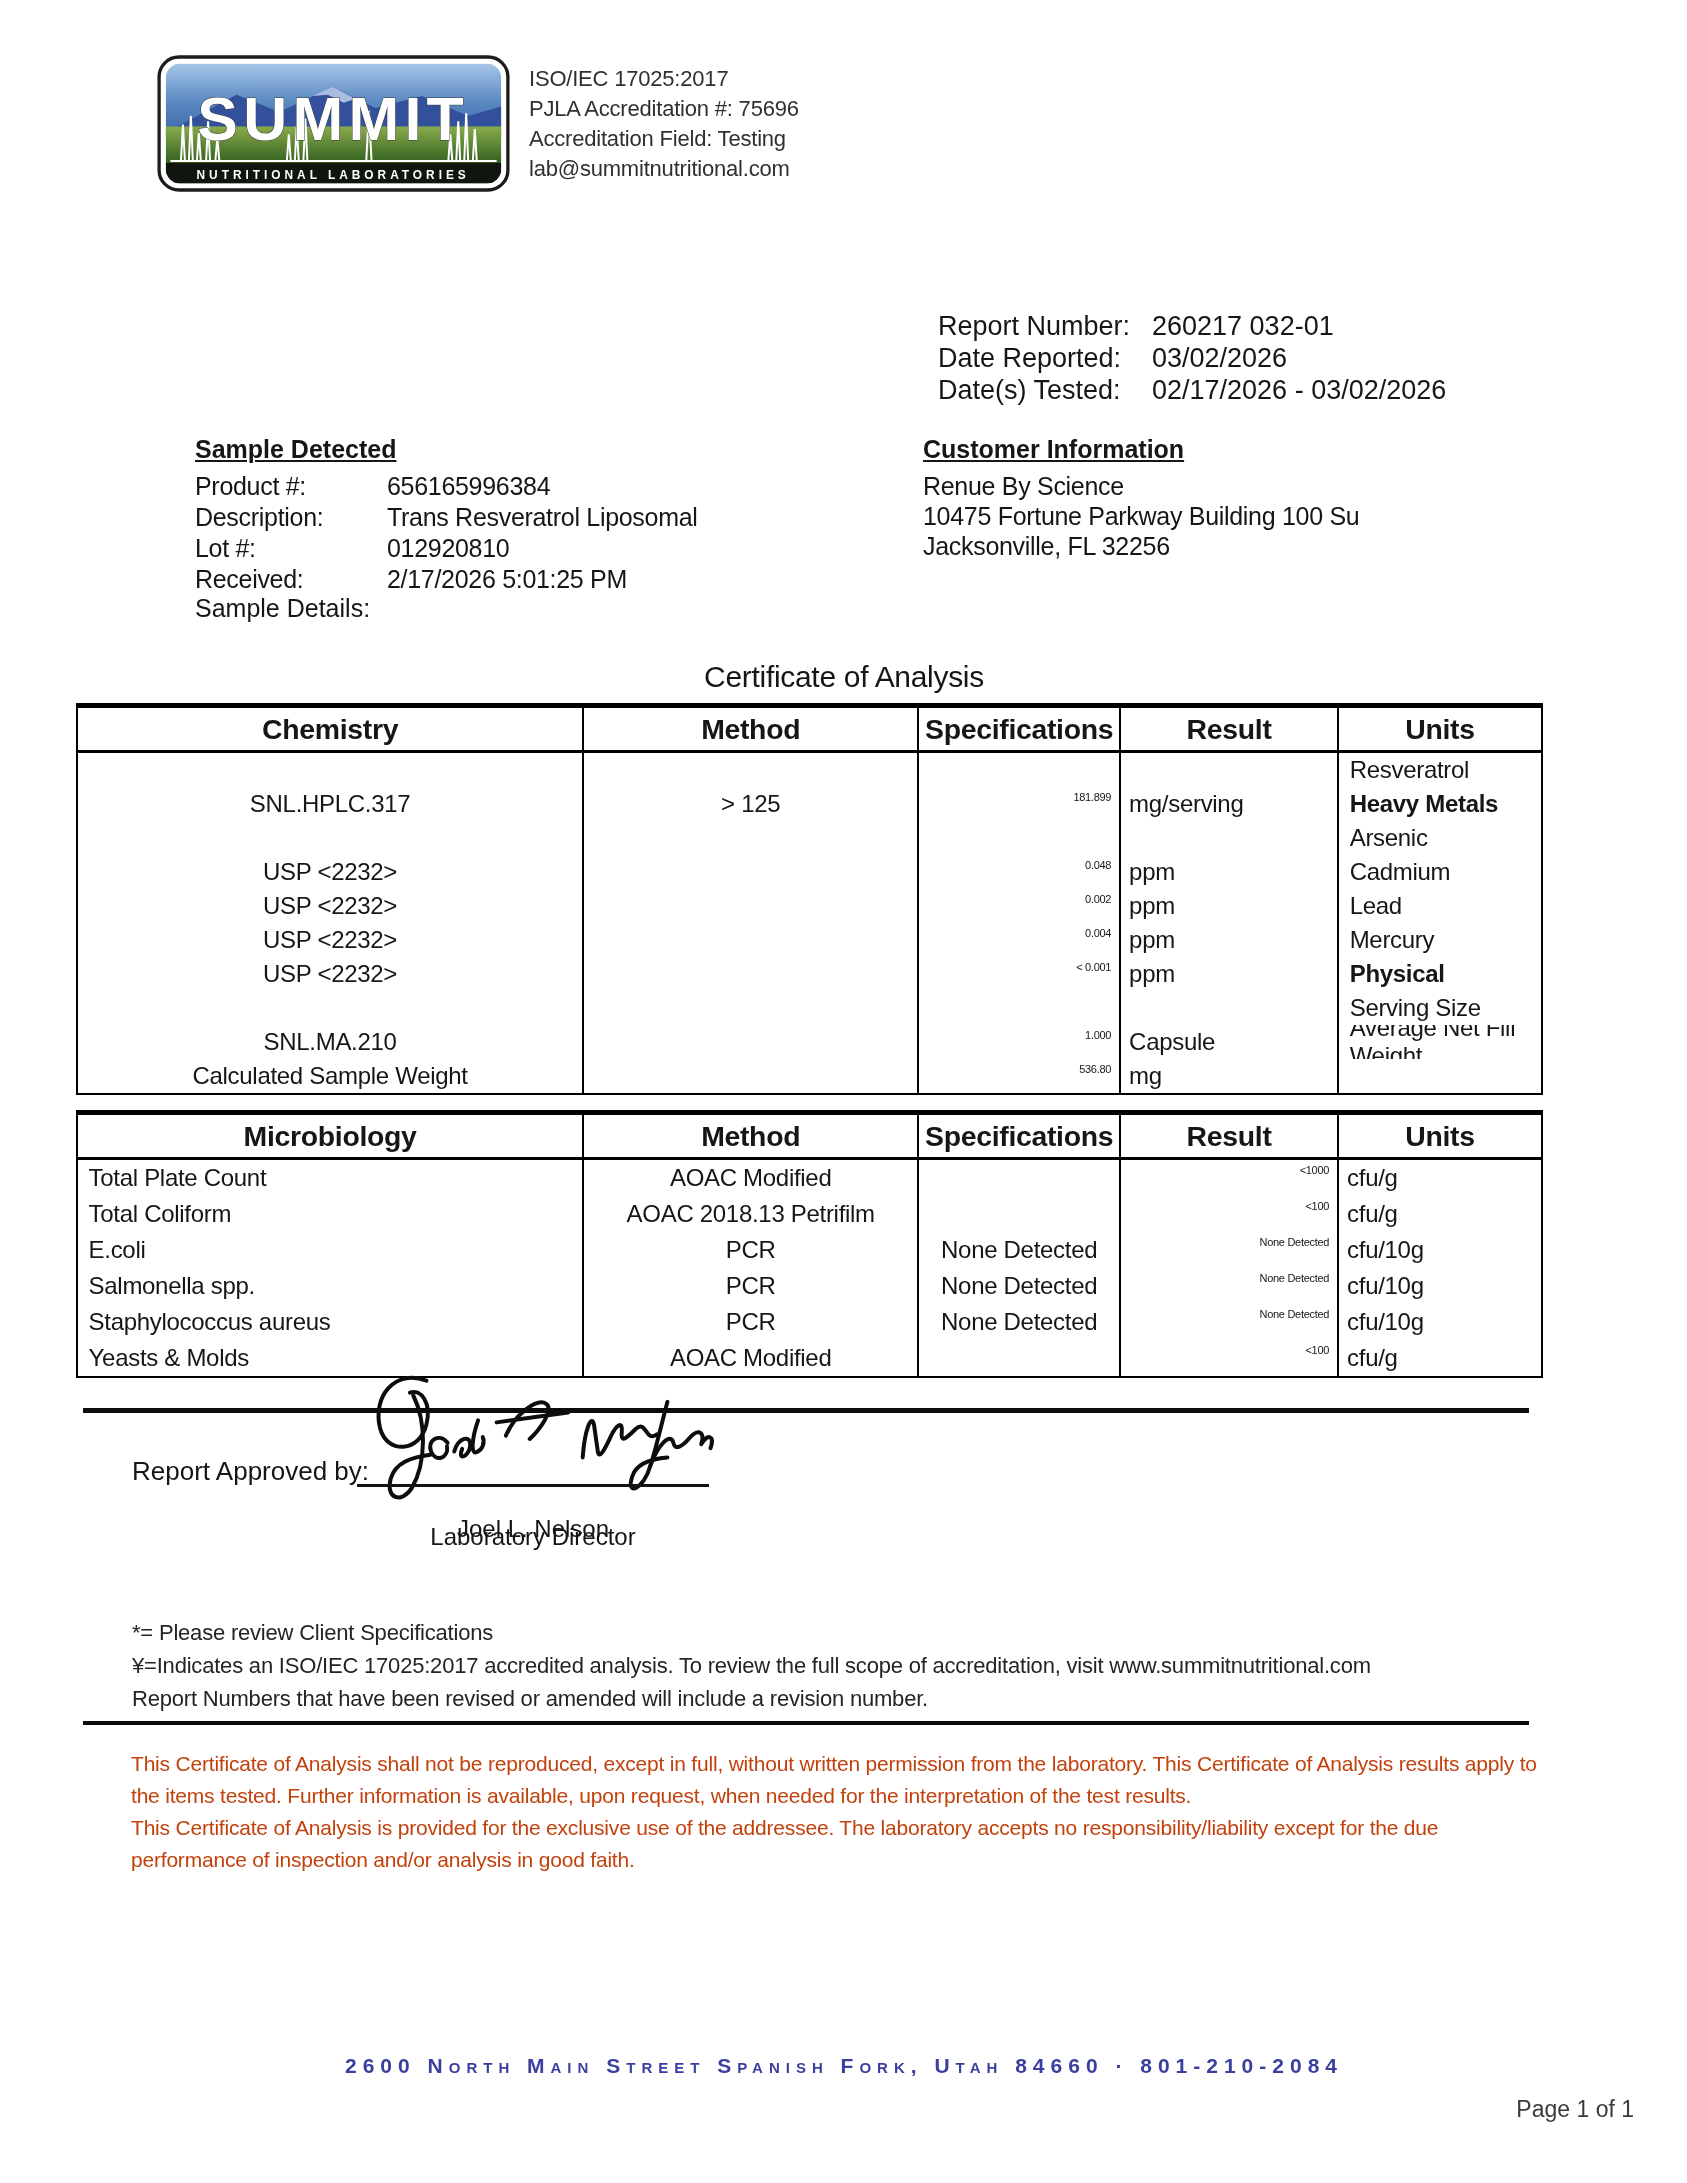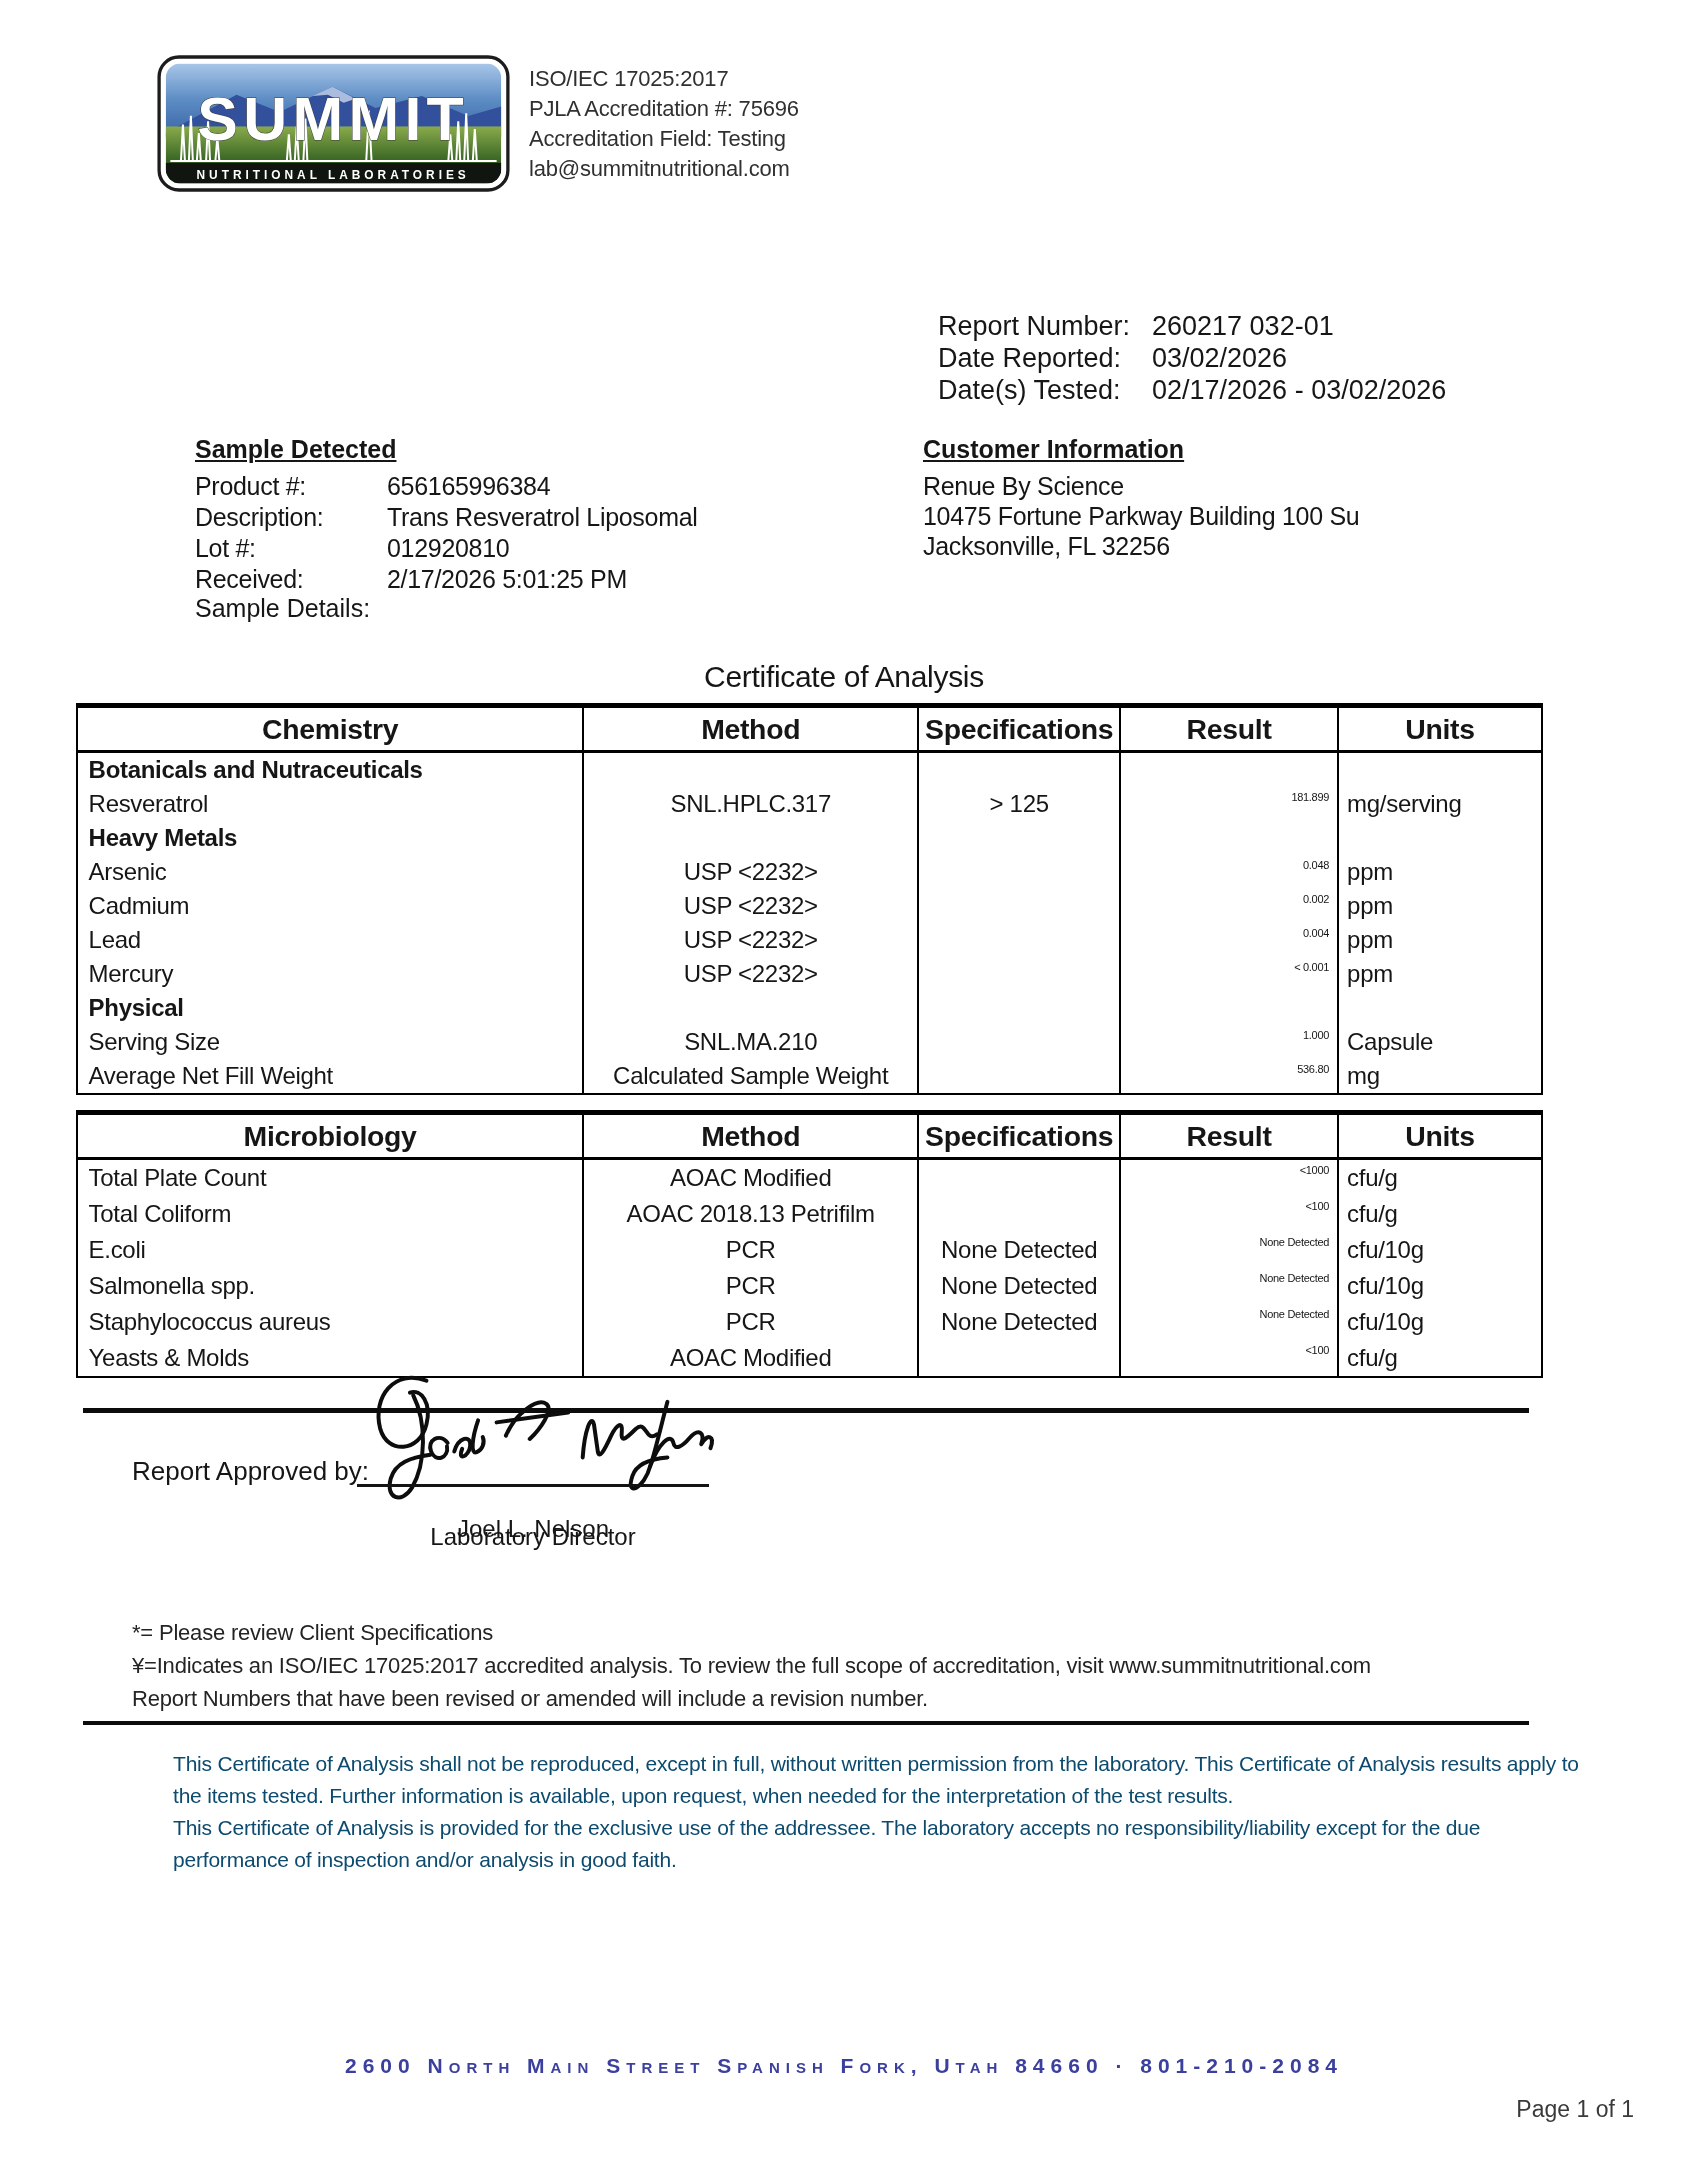--- a/index.html
+++ b/index.html
@@ -52,21 +52,21 @@
   .rule{background:#0c0c0c;}
 
   
   .approve-label{left:132px; top:1456px; font-size:26px;}
   .sig-line{left:357px; top:1484px; width:352px; height:2.6px; background:#141414;}
   .sig-name{left:361px; top:1495px; width:344px; text-align:center; font-size:24px;margin-top:20px;}
   .sig-title{left:361px; top:1523px; width:344px; text-align:center; font-size:24px;}
 
   
   .footnote{left:132px; font-size:22px; color:#242424; letter-spacing:-0.2px;}
-  .disclaimer{left:131px; top:1748px; width:1419px; font-size:21px; line-height:32px; color:#0c4a6e; letter-spacing:-0.2px;margin-left:42px;}
+  .disclaimer{left:131px; top:1748px; width:1419px; font-size:21px; line-height:32px; color:#c2410c; letter-spacing:-0.2px;}
   .disclaimer p{margin:0;}
 
   
   .footer-address{left:0; top:2054px; width:1688px; text-align:center;
     font-size:21px; font-weight:bold; letter-spacing:6px; font-variant:small-caps;
     color:#3b3f9e;}
   .page-num{left:1343px; top:2096px; width:291px; text-align:right; font-size:23px; color:#3a3a3a;}
 </style>
 </head>
 <body>
@@ -172,21 +172,20 @@
 
   <div id="chem-table" class="abs coa-table">
     <div class="thead">
         <div class="th">Chemistry</div>
         <div class="th">Method</div>
         <div class="th">Specifications</div>
         <div class="th">Result</div>
         <div class="th">Units</div>
       </div>
     <div class="tbody">
-        <div class="td c0 section">Botanicals and Nutraceuticals</div>
         <div class="td c1"></div>
         <div class="td c2"></div>
         <div class="td c3"></div>
         <div class="td c4"></div>
         <div class="td c0">Resveratrol</div>
         <div class="td c1">SNL.HPLC.317</div>
         <div class="td c2">&gt; 125</div>
         <div class="td c3">181.899</div>
         <div class="td c4">mg/serving</div>
         <div class="td c0 section">Heavy Metals</div>

